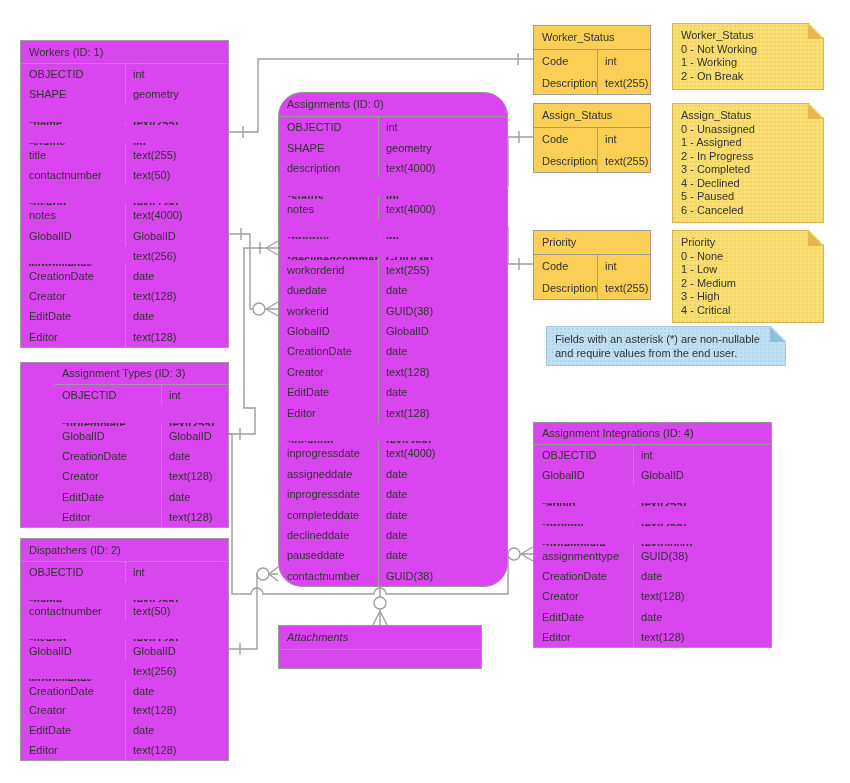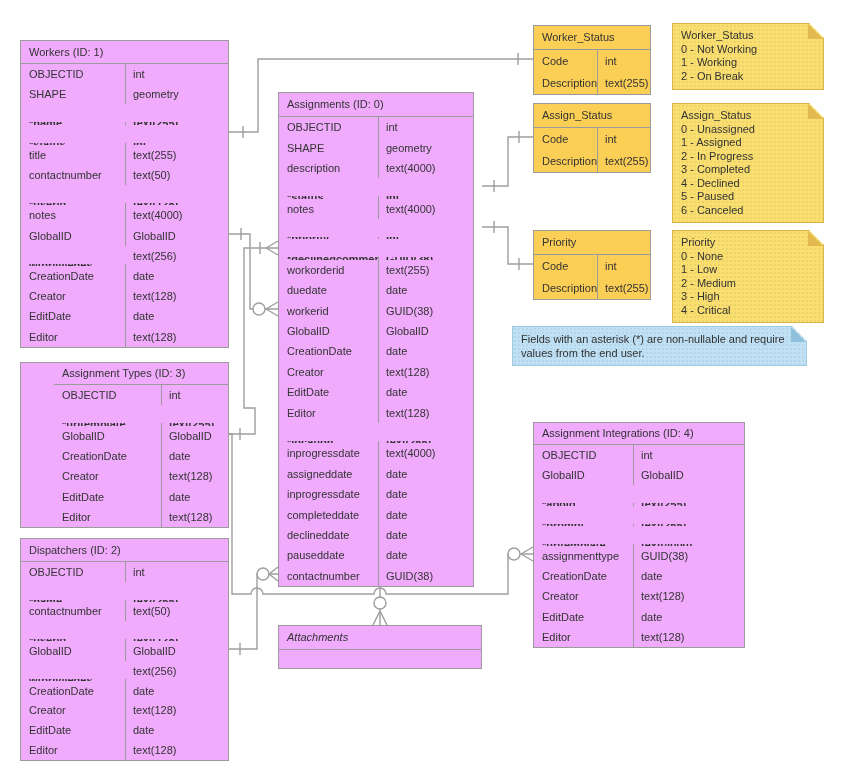--- a/index.html
+++ b/index.html
@@ -3,21 +3,21 @@
 <meta charset="utf-8">
 <style>
   html,body{margin:0;padding:0;background:#ffffff;}
   #canvas{
     position:relative;width:850px;height:783px;overflow:hidden;
     font-family:"Liberation Sans","DejaVu Sans",sans-serif;
     color:#333333;background:#ffffff;
   }
   #wires{position:absolute;left:0;top:0;z-index:1;}
   .etable{
-    position:absolute;z-index:2;background:#f0abfc;
+    position:absolute;z-index:2;background:#d946ef;
     border:1px solid #9b9b9b;box-sizing:border-box;
     font-size:11px;line-height:normal;
   }
   .etable .tbl-header{
     height:var(--hh,22px);line-height:var(--hh,22px);
     border-bottom:1px solid #9b9b9b;padding-left:8px;
     white-space:nowrap;overflow:hidden;
   }
   .etable .f-row{display:flex;height:var(--rh,20.2px);}
   .etable .f-name{
@@ -46,32 +46,32 @@
     clip-path:polygon(0 0,100% 100%,0 100%);
   }
   .note.yellow .fold{background:#e2b94f;}
   .note.blue .fold{background:#8fbfdb;}
   .note .note-line{white-space:nowrap;}
 
   
   #t-workers{left:20px;top:40px;width:209px;--rh:20.2px;--split:105px;}
   #t-assignment-types{left:20px;top:362px;width:209px;padding-left:33px;--hh:21px;--rh:20.3px;--split:108px;}
   #t-dispatchers{left:20px;top:538px;width:209px;--rh:19.8px;--split:105px;}
-  #t-assignments{left:278px;top:92px;width:196px;--hh:23px;--rh:20.4px;--split:100px;}
+  #t-assignments{left:278px;top:92px;width:230px;border-radius:24px;--hh:23px;--rh:20.4px;--split:100px;}
   #t-attachments{left:278px;top:625px;width:204px;font-style:italic;--hh:23px;}
-  #t-integrations{left:533px;top:422px;width:212px;--hh:21px;--rh:20.2px;--split:100px;}
+  #t-integrations{left:533px;top:422px;width:239px;--hh:21px;--rh:20.2px;--split:100px;}
   #t-worker-status{left:533px;top:25px;width:118px;--hh:23px;--rh:22px;--split:64px;}
   #t-assign-status{left:533px;top:103px;width:118px;--hh:23px;--rh:22px;--split:64px;}
   #t-priority{left:533px;top:230px;width:118px;--hh:23px;--rh:22px;--split:64px;}
 
   
   #n-worker-status{left:672px;top:23px;width:152px;min-height:67px;}
   #n-assign-status{left:672px;top:103px;width:152px;min-height:120px;}
   #n-priority{left:672px;top:230px;width:152px;min-height:93px;}
-  #n-asterisk{left:512px;top:326px;width:295px;min-height:40px;}
+  #n-asterisk{left:546px;top:326px;width:240px;min-height:40px;}
 
   .rel path,.rel circle{stroke:#9e9e9e;stroke-width:1.4;fill:none;}
   .rel circle{fill:#ffffff;}
 </style>
 </head>
 <body>
 
 <div id="canvas">
 
   <svg id="wires" width="850" height="783">

